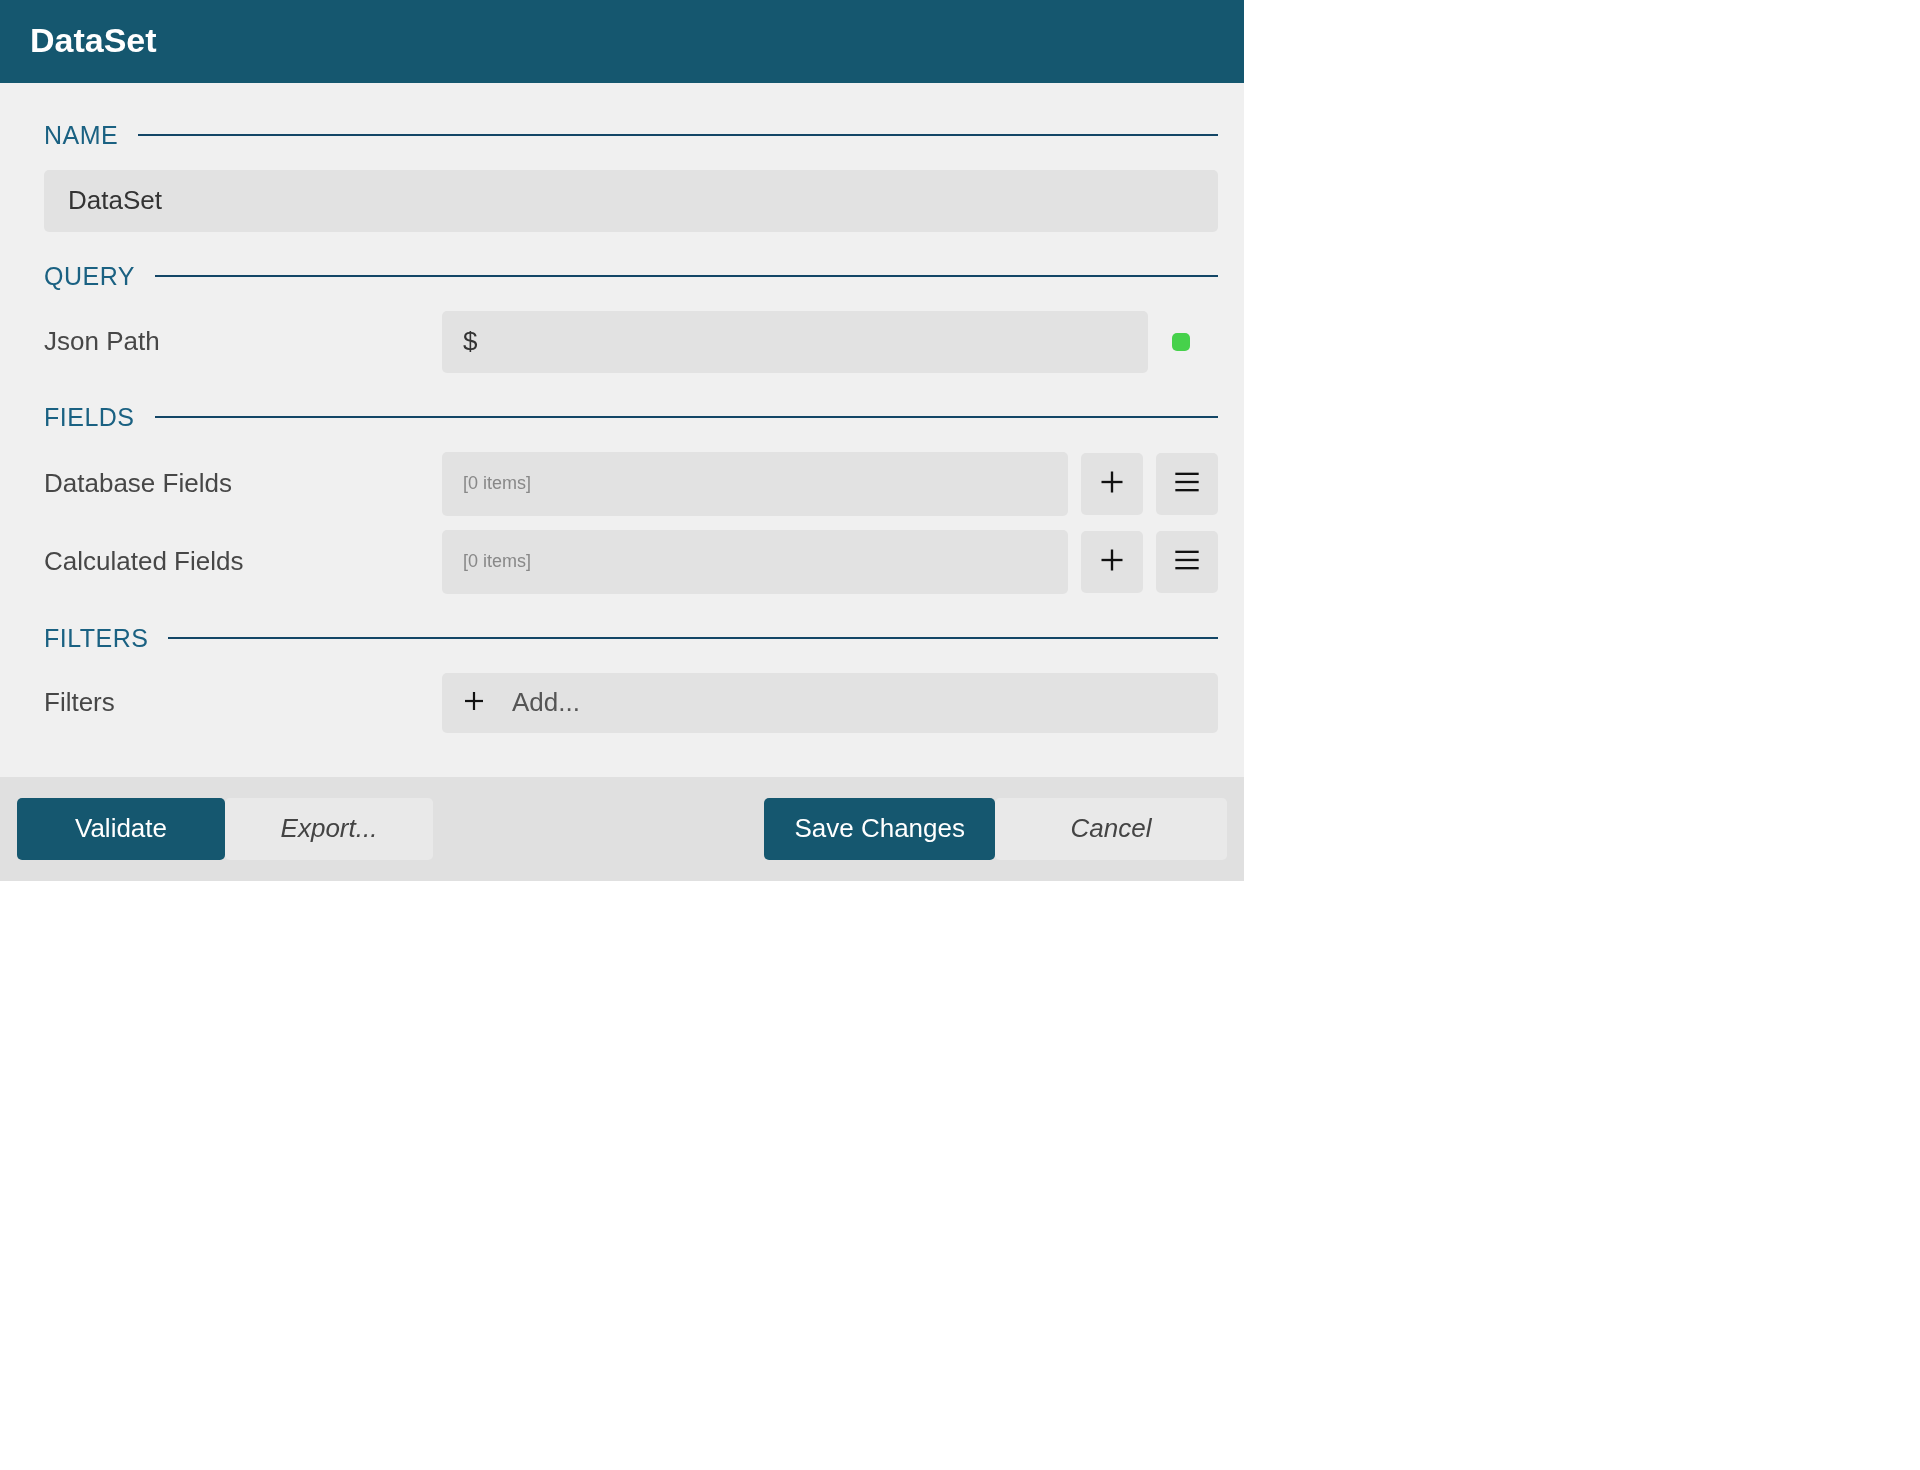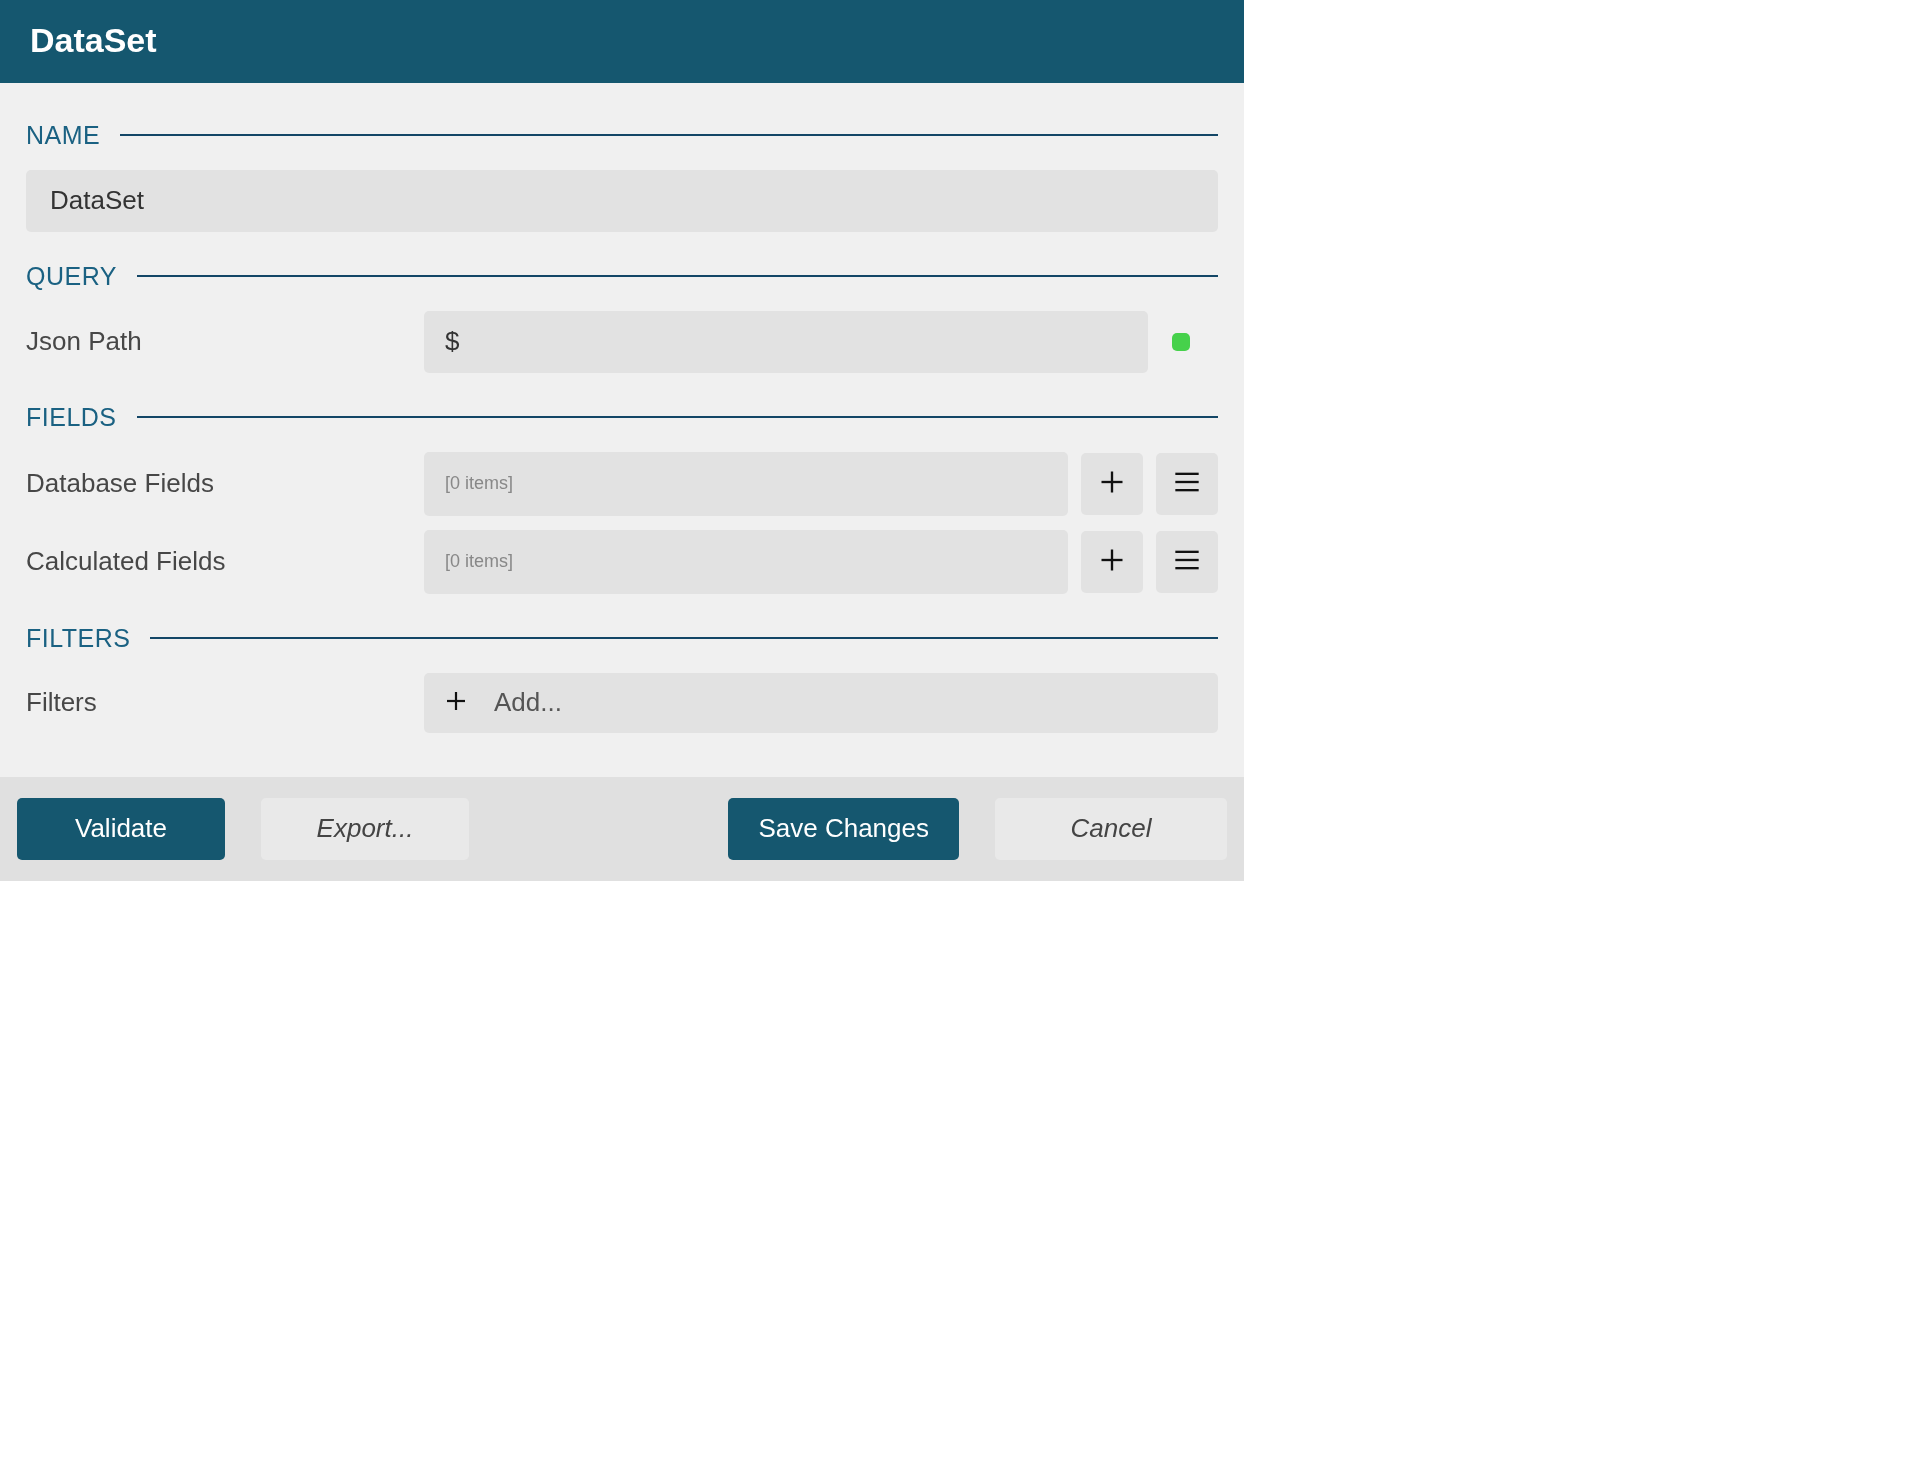--- a/index.html
+++ b/index.html
@@ -31,21 +31,21 @@
     }
     .header-subtitle {
       color: #8aa9b5;
       font-size: 29px;
       font-style: italic;
       font-weight: 400;
       margin-top: 6px;
     }
     .body {
       background: #f0f0f0;
-      padding: 28px 26px 30px 26px;
+      padding: 28px 26px 30px 44px;
     }
     .section-header {
       display: flex;
       align-items: center;
       margin-top: 30px;
       margin-bottom: 20px;
     }
     .section-header:first-child {
       margin-top: 10px;
     }
@@ -158,21 +158,20 @@
       flex-shrink: 0;
     }
     .add-text {
       font-size: 26px;
       color: #555;
     }
     .footer {
       background: #e0e0e0;
       padding: 21px 17px;
       display: flex;
-      gap: 36px;
       justify-content: space-between;
     }
     .footer-spacer {
       flex: 1;
     }
     .btn {
       height: 62px;
       border-radius: 5px;
       border: none;
       font-size: 26px;

